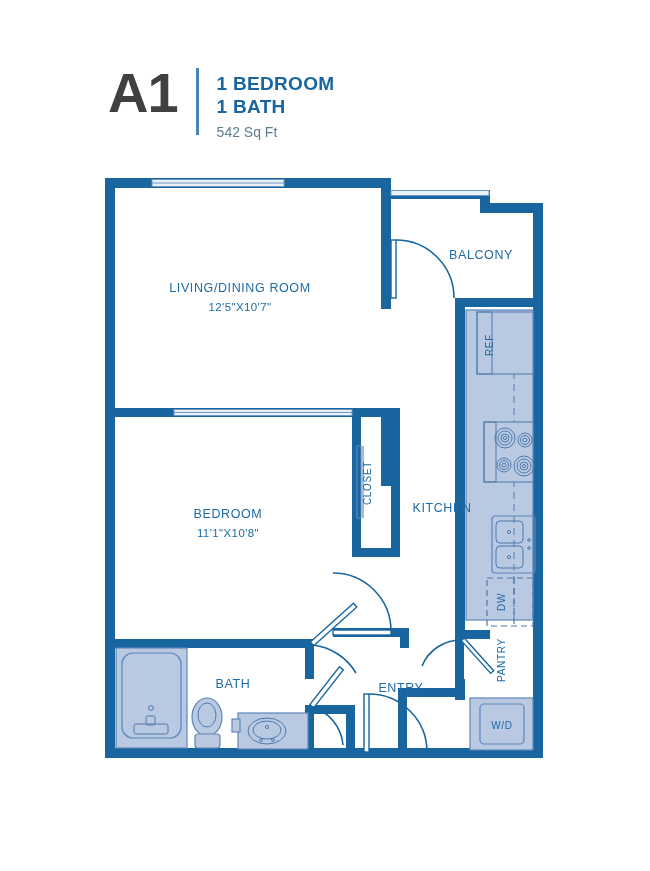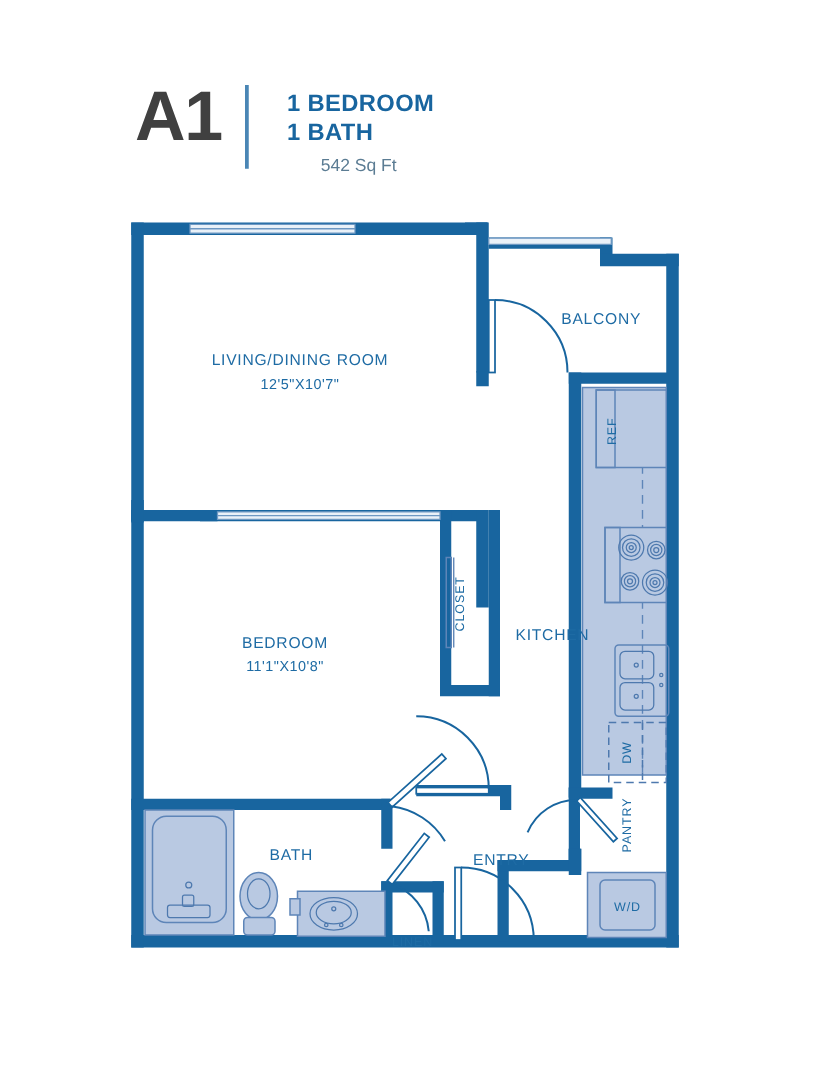--- a/index.html
+++ b/index.html
@@ -40,36 +40,35 @@
     font-family: "Liberation Sans", sans-serif;
   }
   .header-divider {
     width: 3px;
     background: #4A86B5;
     align-self: stretch;
     margin-top: 6px;
     margin-bottom: 8px;
   }
   .header-text {
-    padding-left: 31px;
+    padding-left: 18px;
     padding-top: 10px;
   }
   .header-line1, .header-line2 {
     font-size: 19px;
     font-weight: bold;
     color: #18659F;
     line-height: 23px;
     letter-spacing: 0.3px;
   }
   .header-sqft {
     font-size: 14px;
     color: #5B7C93;
     line-height: 22px;
     margin-top: 3px;
-    margin-left: 27px;
   }
 
   
   #plan {
     position: absolute;
     left: 0;
     top: 0;
   }
 
   .room-label {

